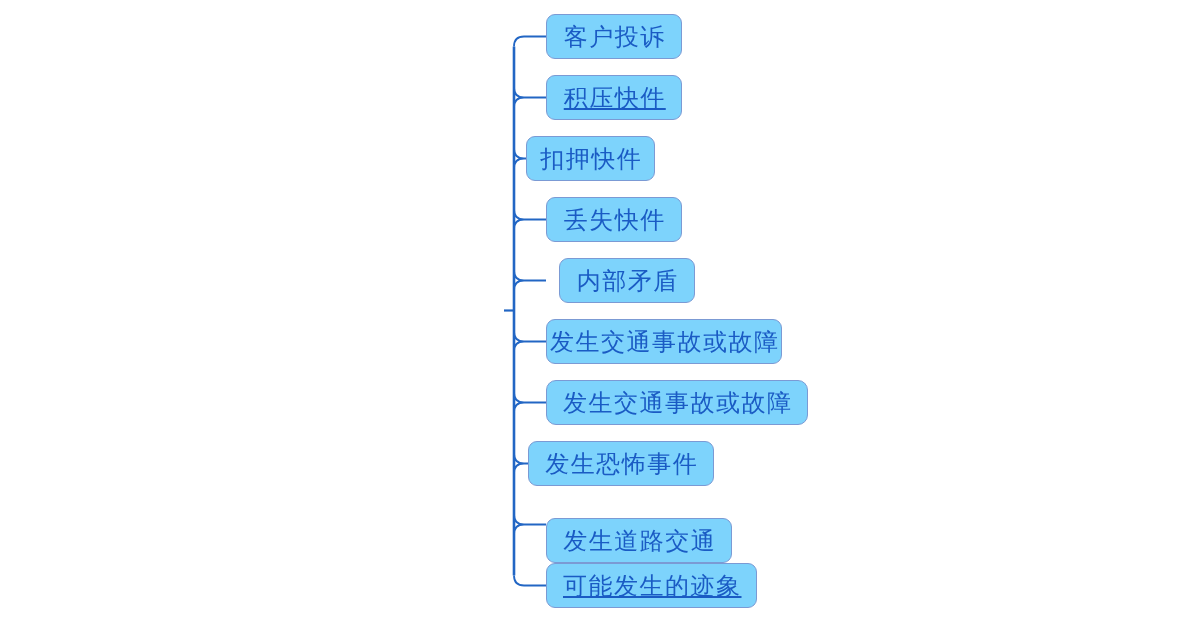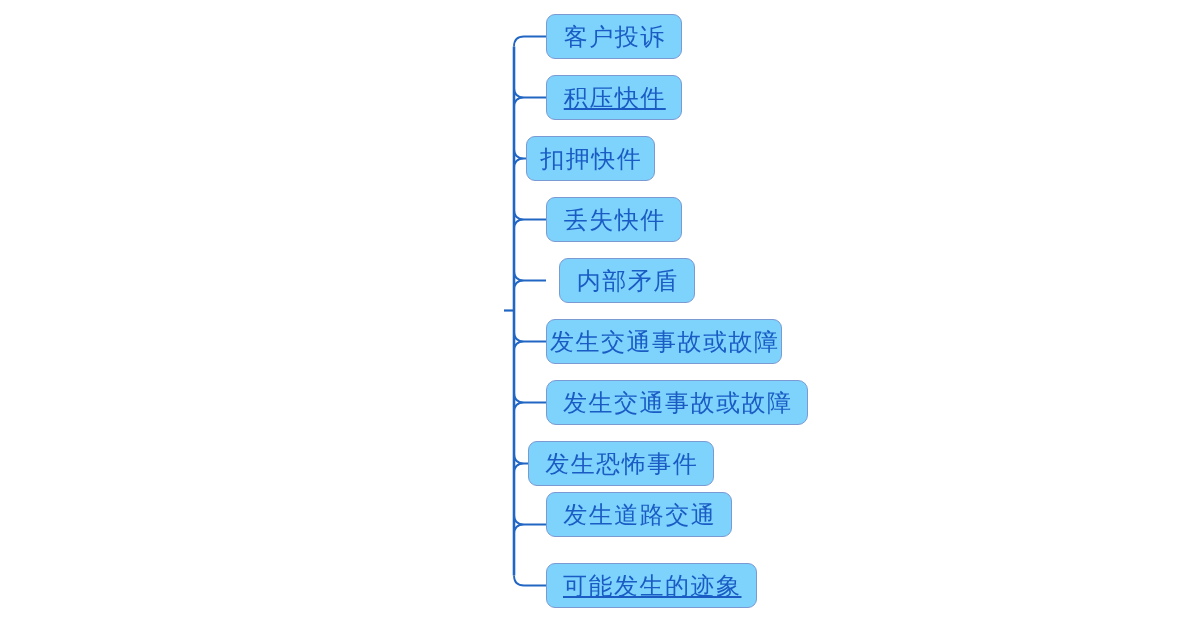--- a/index.html
+++ b/index.html
@@ -87,21 +87,21 @@
       </div>
       <div class="node child-node" style="left: 546px; top: 319px; width: 236px; height: 45px;">
         <span>发生交通事故或故障</span>
       </div>
       <div class="node child-node" style="left: 546px; top: 380px; width: 262px; height: 45px; border-radius: 10px;">
         <span>发生交通事故或故障</span>
       </div>
       <div class="node child-node" style="left: 528px; top: 441px; width: 186px; height: 45px;">
         <span>发生恐怖事件</span>
       </div>
-      <div class="node child-node" style="left: 546px; top: 492px; width: 186px; height: 45px;">
+      <div class="node child-node" style="left: 546px; top: 518px; width: 186px; height: 45px;">
         <span>发生道路交通</span>
       </div>
       <div class="node child-node" style="left: 546px; top: 563px; width: 211px; height: 45px; text-decoration: underline;">
         <span>可能发生的迹象</span>
       </div>
     </div>
 
 </div>
 
 </body></html>

